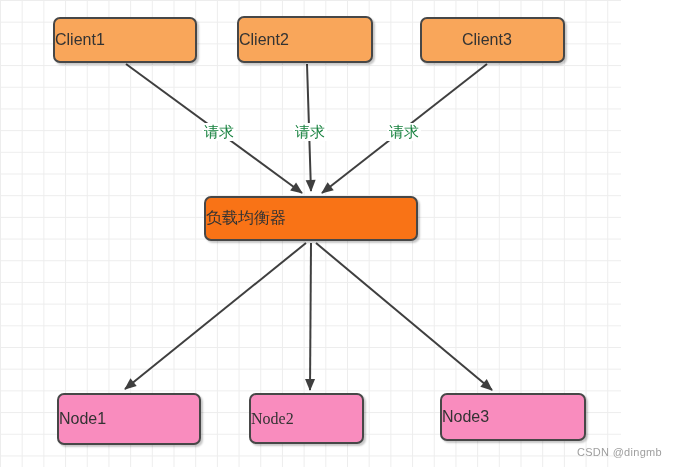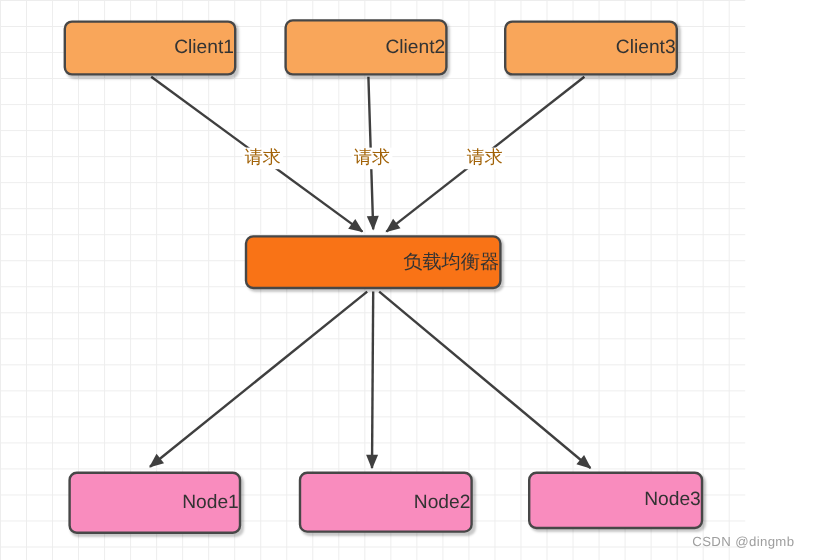--- a/index.html
+++ b/index.html
@@ -23,41 +23,41 @@
     pointer-events:none;
   }
   .edge{
     stroke:#3f3f3f;stroke-width:2;fill:none;
   }
   .shape{
     position:absolute;
     border:2px solid #474747;
     border-radius:7px;
     box-shadow:2px 2px 2px rgba(0,0,0,0.22);
-    display:flex;align-items:center;justify-content:flex-end;
+    display:flex;align-items:center;justify-content:flex-start;
     font-size:16px;color:#333333;
     box-sizing:border-box;
     white-space:nowrap;
   }
   .client{background:#f9a65a;}
   .lb{background:#f97316;}
   .node{background:#f98cbe;margin-left:12px;}
   #client1{left:53px;top:17px;width:144px;height:46px;}
   #client2{left:237px;top:16px;width:136px;height:47px;}
   #client3{left:420px;top:17px;width:145px;height:46px;padding-left:40px;}
   #lb{left:204px;top:196px;width:214px;height:45px;}
   #node1{left:45px;top:393px;width:144px;height:52px;}
-  #node2{left:237px;top:393px;width:145px;height:51px;}
+  #node2{left:237px;top:393px;width:115px;height:51px;font-family:Liberation Serif, serif;}
   #node3{left:428px;top:393px;width:146px;height:48px;}
   .edge-label{
     position:absolute;
     transform:translate(-50%,-50%);
     background:#ffffff;
     padding:0 2px;
-    font-size:15px;color:#a16207;
+    font-size:15px;color:#15803d;
     line-height:1.2;
     white-space:nowrap;
   }
   #elabel1{left:219px;top:132px;}
   #elabel2{left:310px;top:132px;}
   #elabel3{left:404px;top:132px;}
   .watermark{
     position:absolute;
     right:20px;bottom:9px;
     font-size:11px;color:#9e9e9e;

